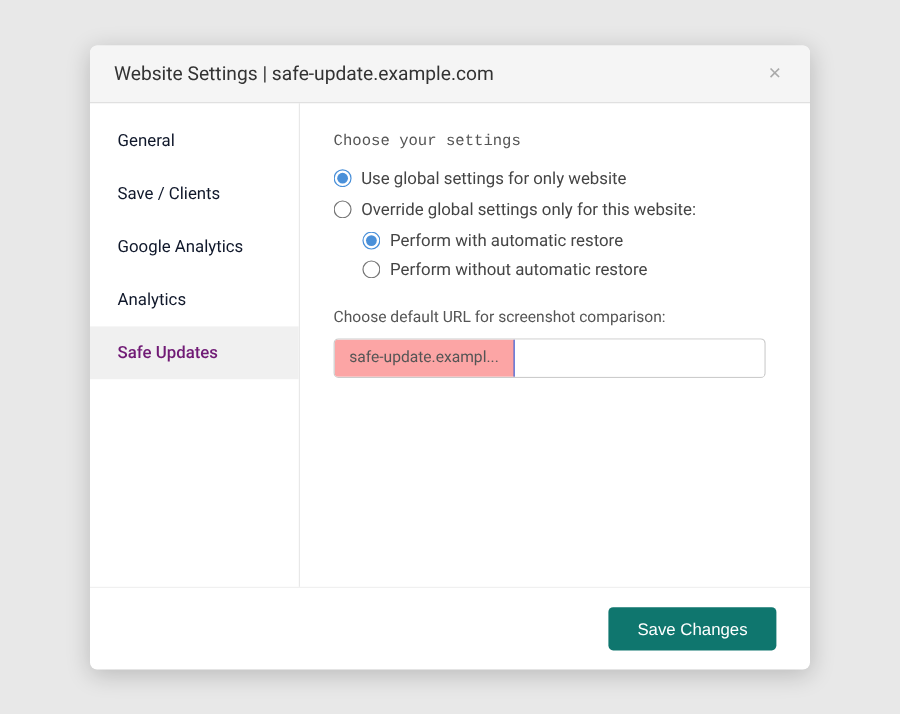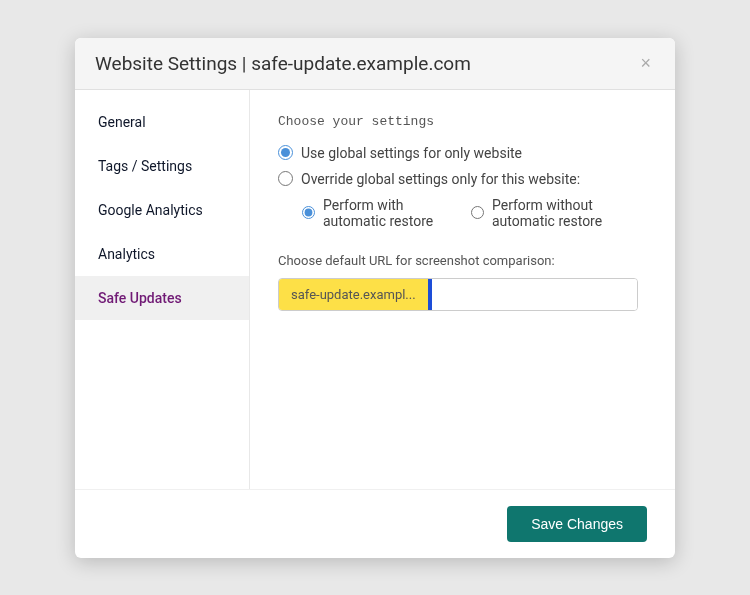--- a/index.html
+++ b/index.html
@@ -27,21 +27,21 @@
     .modal-header {
       background: #f5f5f5;
       border-bottom: 1px solid #e0e0e0;
       padding: 14px 20px;
       display: flex;
       align-items: center;
       justify-content: space-between;
     }
 
     .modal-title {
-      font-size: 19px;
+      font-size: 16px;
       color: #333;
       font-weight: 400;
     }
 
     .close-btn {
       background: none;
       border: none;
       cursor: pointer;
       color: #aaa;
       font-size: 18px;
@@ -108,42 +108,42 @@
     .radio-row input[type="radio"] {
       accent-color: #4a90d9;
       width: 15px;
       height: 15px;
       cursor: pointer;
     }
 
     .sub-options {
       margin-left: 24px;
       display: flex;
-      flex-direction: row;
+      flex-direction: column;
       gap: 8px;
     }
 
     .url-section-title {
       font-size: 13px;
       color: #555;
       margin-bottom: 10px;
     }
 
     .url-input-group {
       display: flex;
       border: 1px solid #ccc;
       border-radius: 4px;
       overflow: hidden;
       width: 100%;
       max-width: 360px;
     }
 
     .url-prefix {
-      background: #fde047;
-      border-right: 4px solid #1d4ed8;
+      background: #fca5a5;
+      border-right: 1px solid #1d4ed8;
       padding: 8px 12px;
       font-size: 13px;
       color: #555;
       white-space: nowrap;
     }
 
     .url-input {
       flex: 1;
       border: none;
       outline: none;
@@ -181,21 +181,21 @@
     <button class="close-btn">×</button>
   </div>
 
   <div class="modal-body">
 
     <div class="sidebar">
       <div class="sidebar-item">
         <span>General</span>
       </div>
       <div class="sidebar-item">
-        <span>Tags / Settings</span>
+        <span>Save / Clients</span>
       </div>
       <div class="sidebar-item">
         <span>Google Analytics</span>
       </div>
       <div class="sidebar-item">
         <span>Analytics</span>
       </div>
       <div class="sidebar-item active">
         <span>Safe Updates</span>
       </div>

